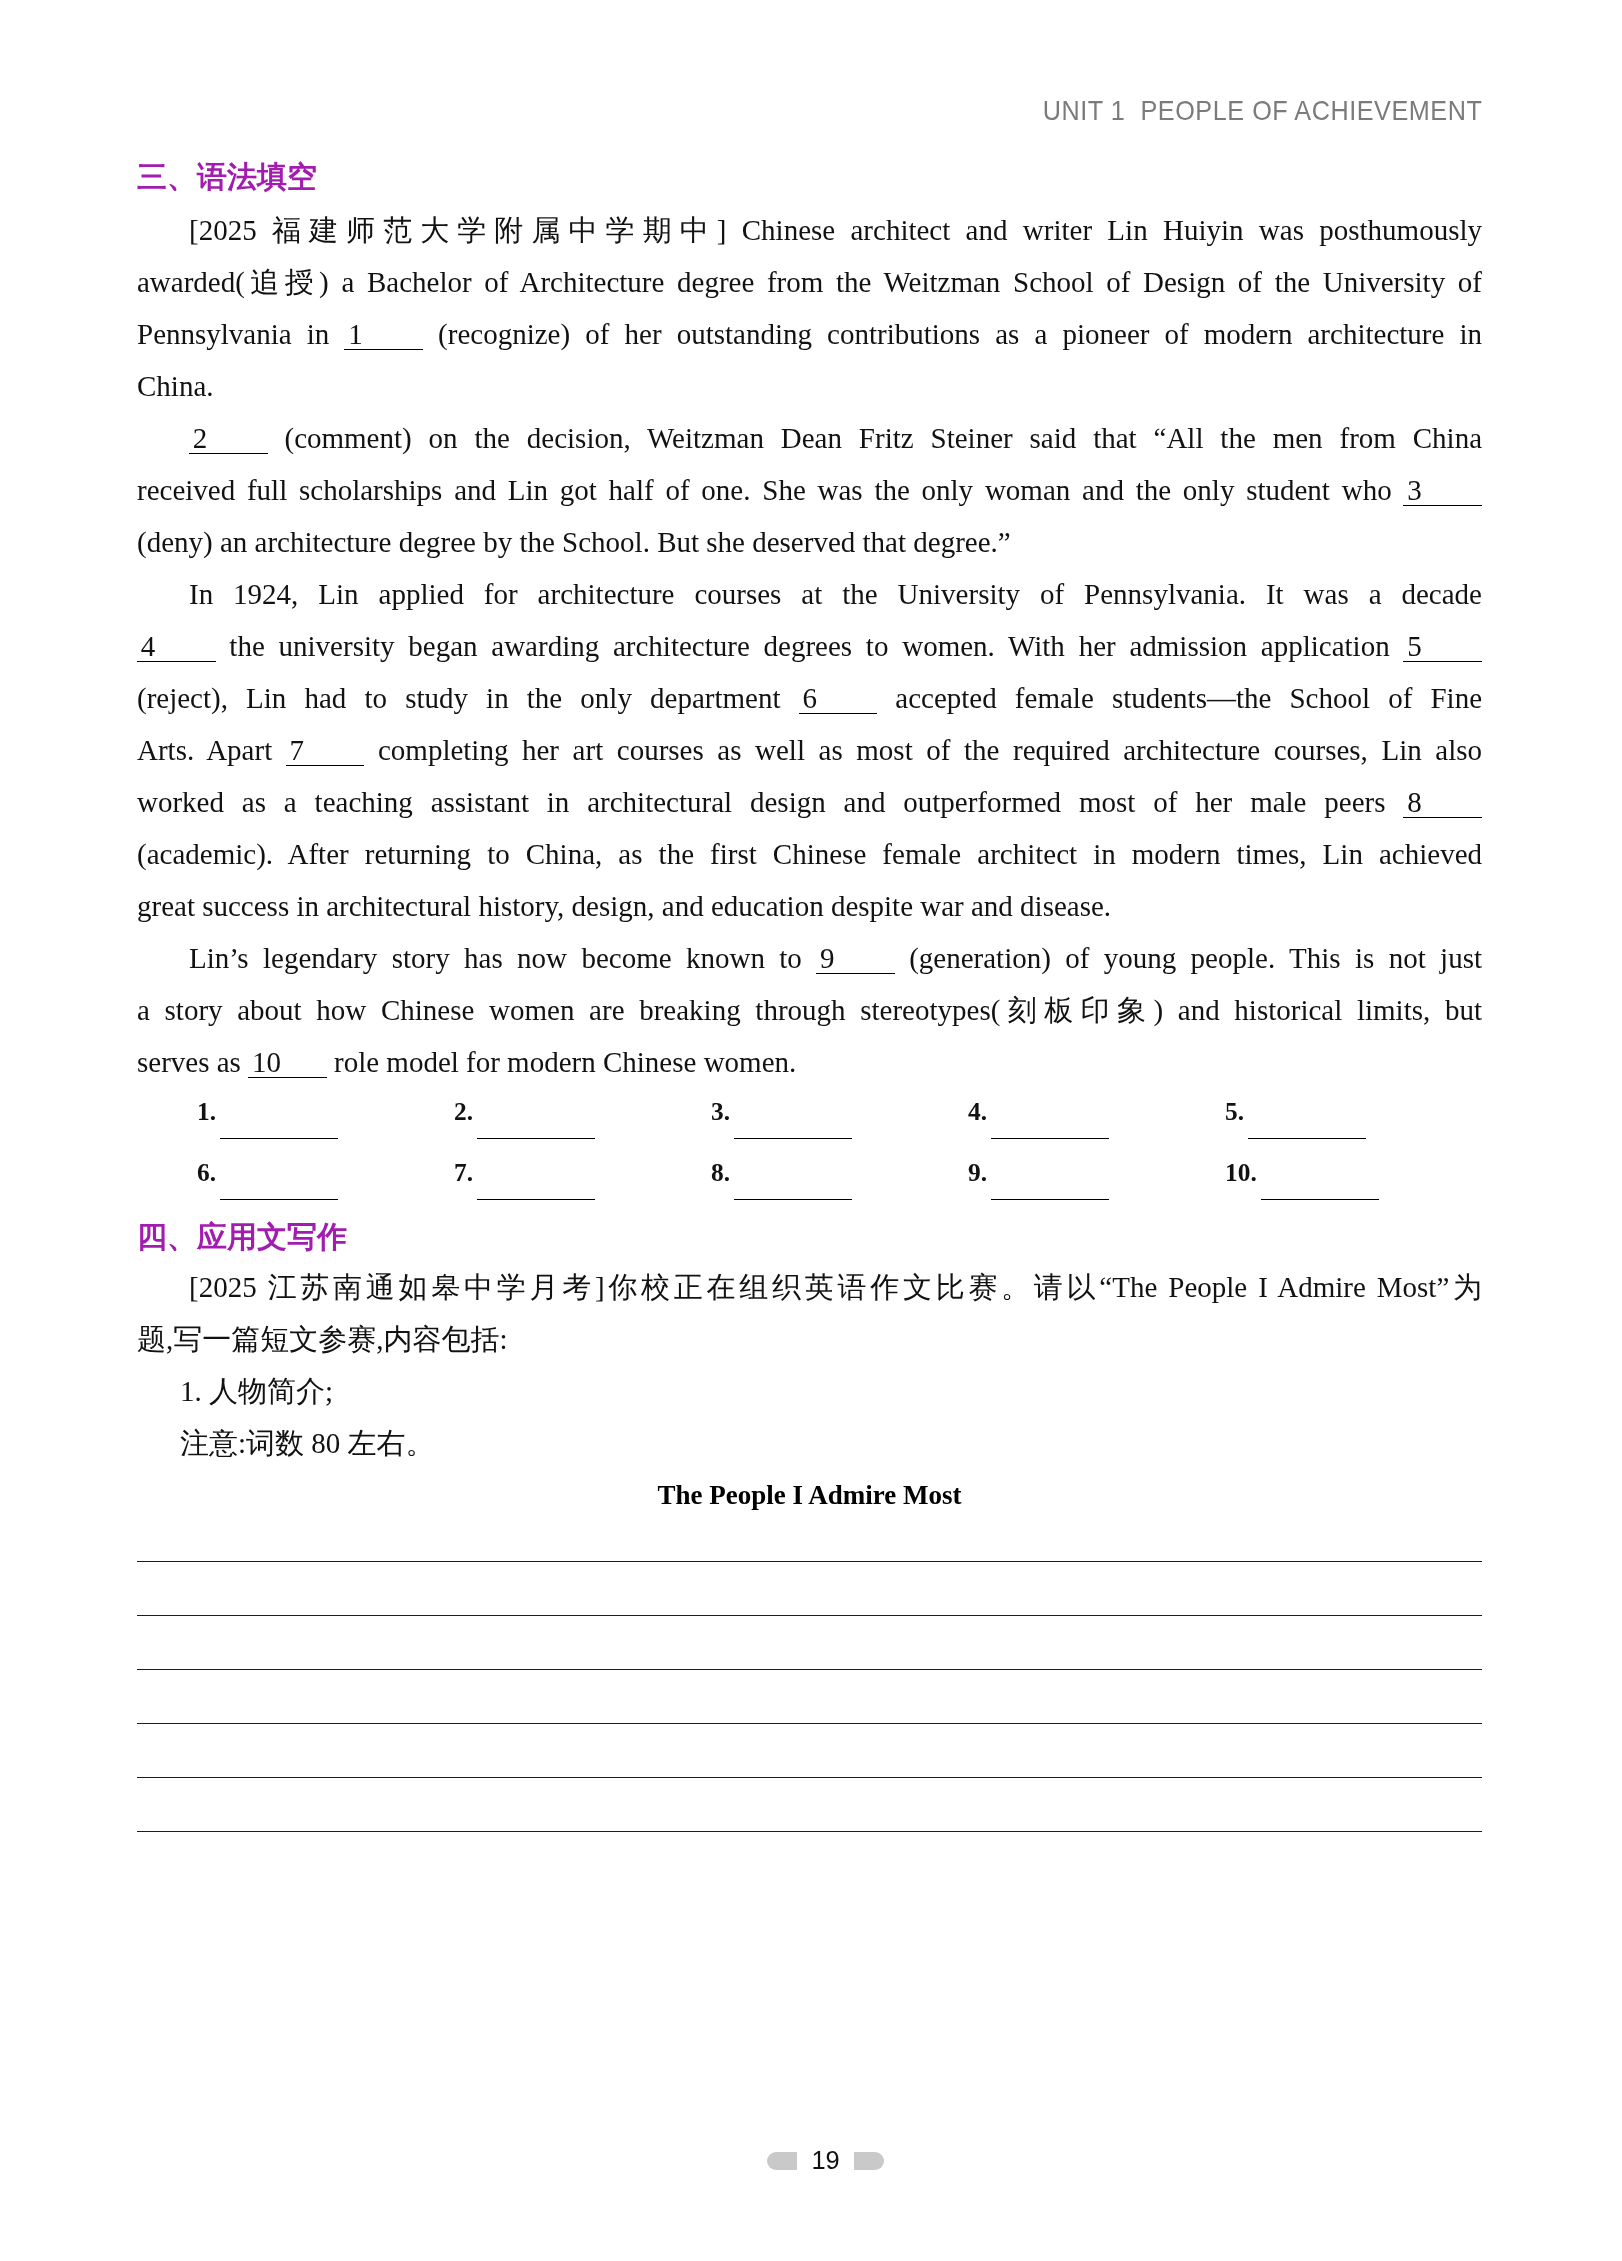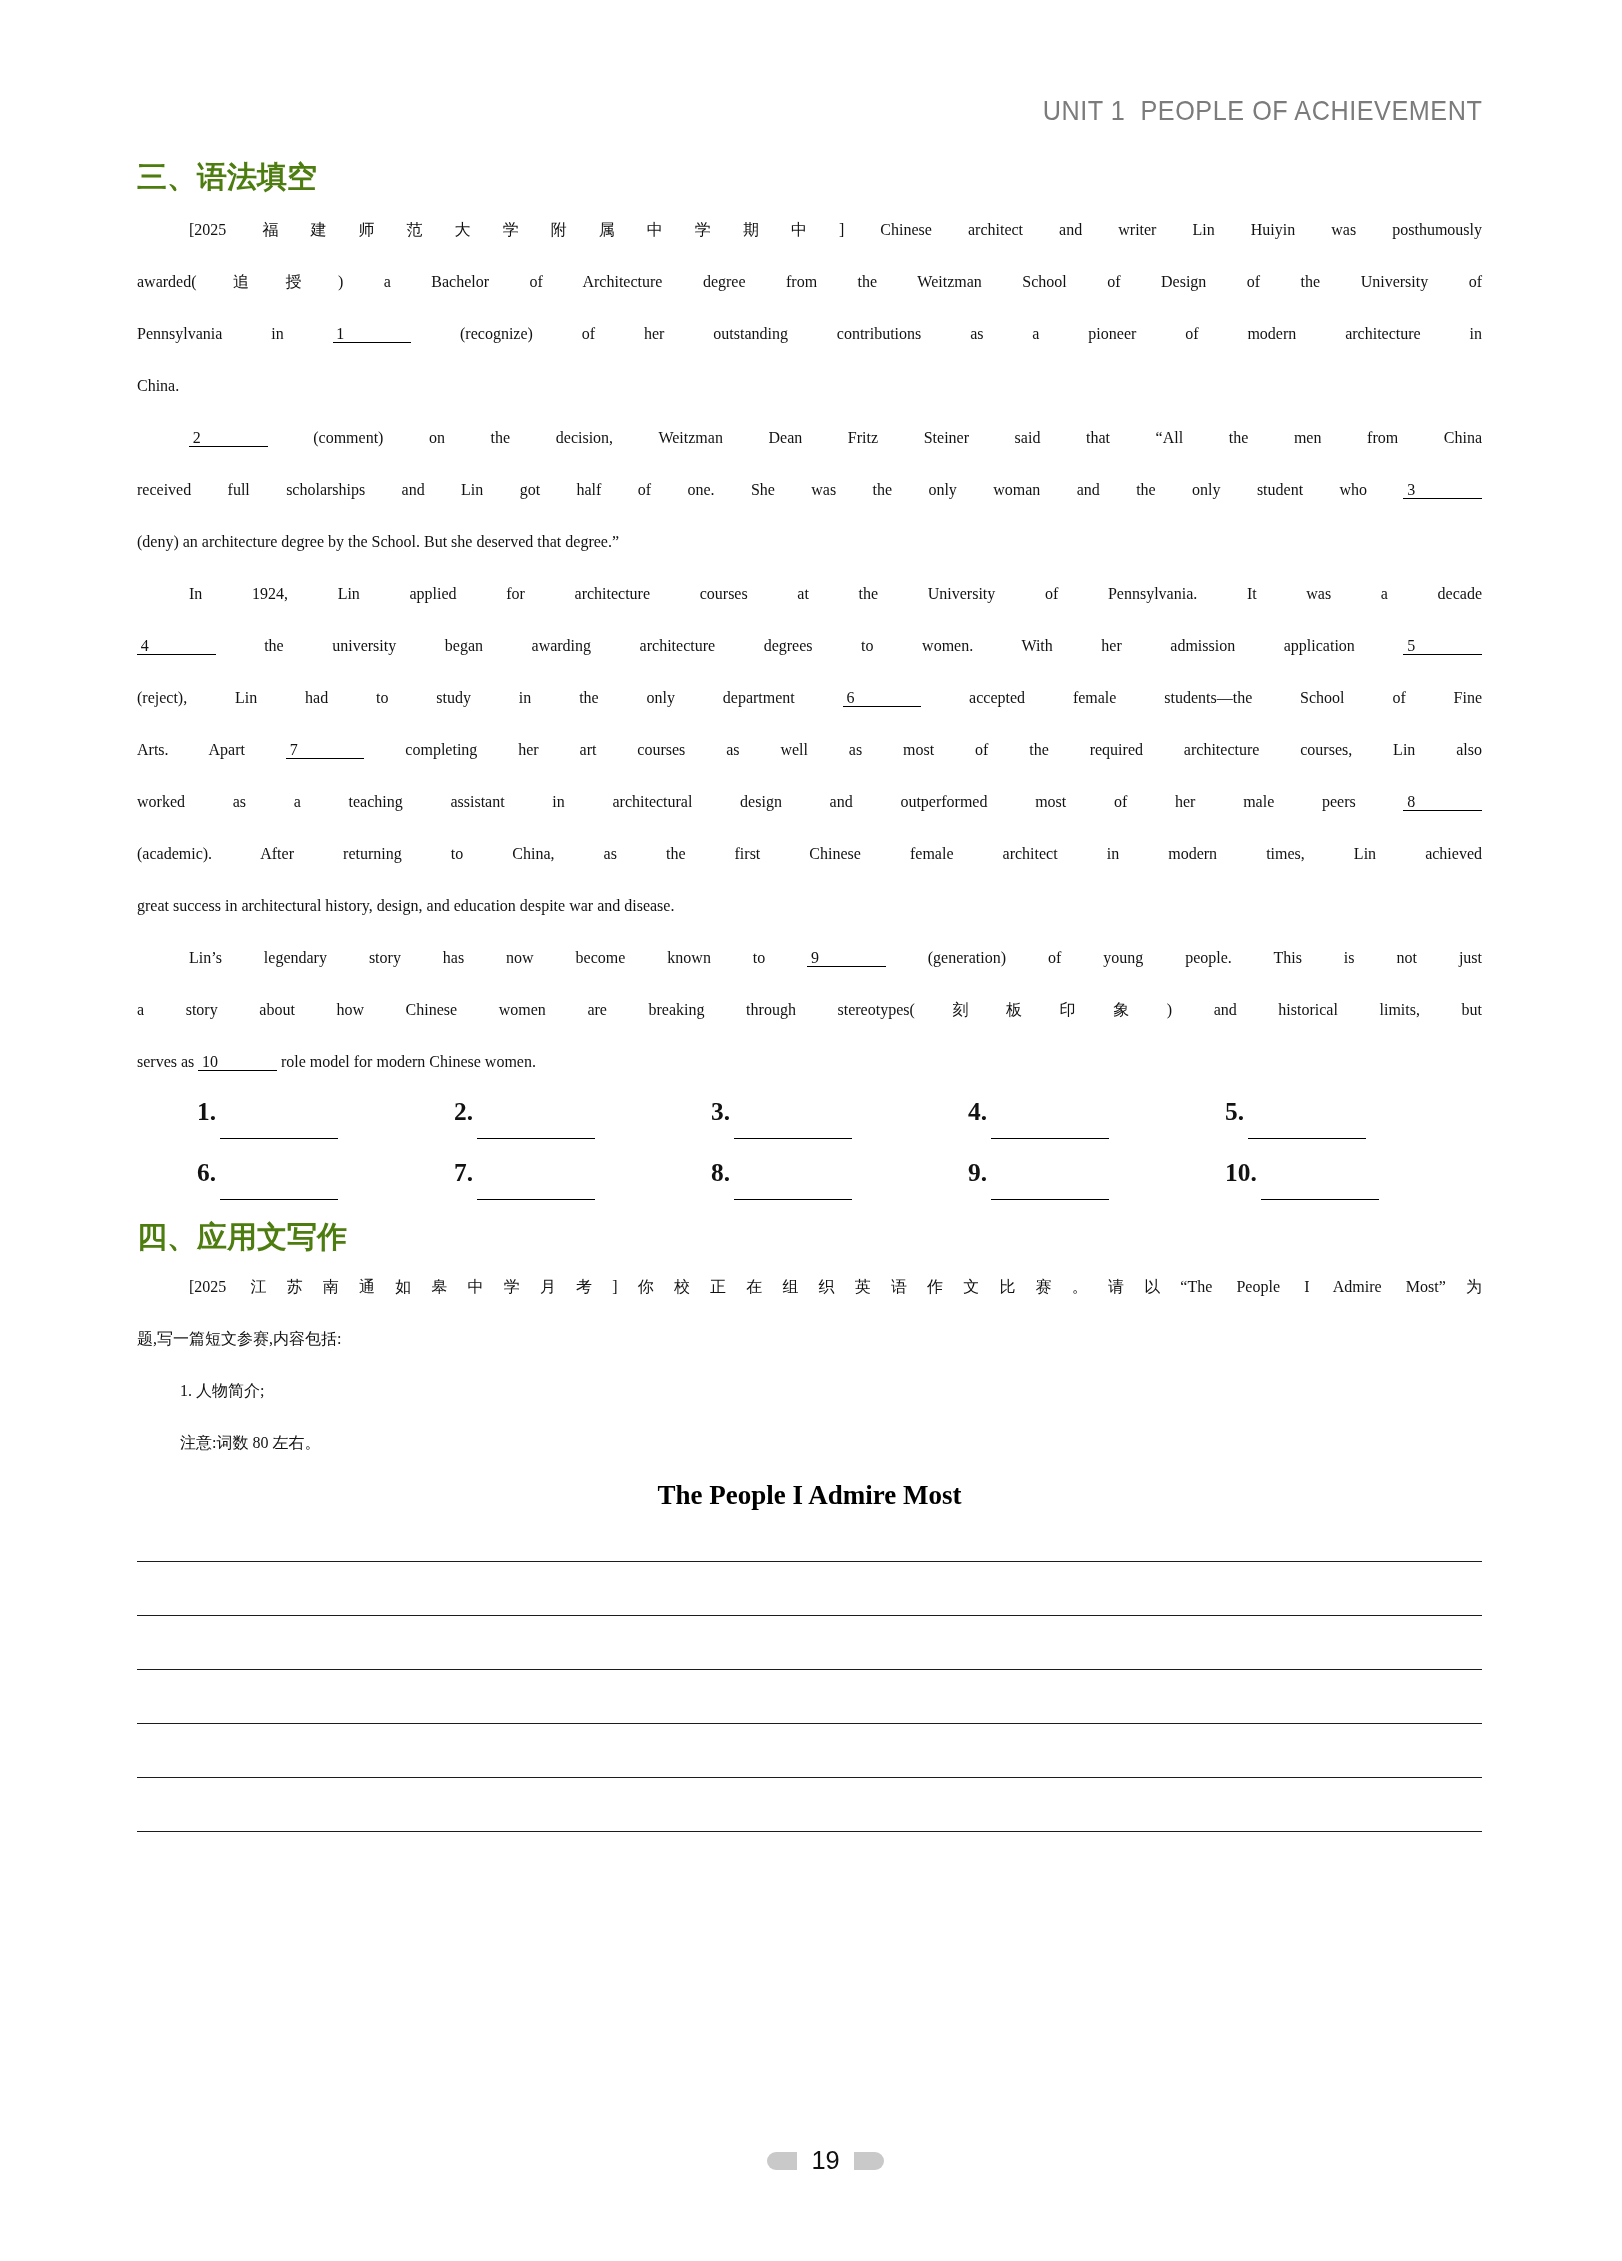--- a/index.html
+++ b/index.html
@@ -8,25 +8,25 @@
     font-family:"Liberation Serif", serif;color:#121212;overflow:hidden;
   }
   .unit-header{
     position:absolute;top:95px;right:141px;
     font-family:"Liberation Sans", sans-serif;font-size:28px;color:#7b7b7b;
     white-space:pre;transform:scaleX(.9);transform-origin:100% 50%;letter-spacing:0.6px;
   }
   .content{position:absolute;left:137px;top:153px;width:1345px;}
   .sec-heading{
     font-family:Liberation Sans, sans-serif;font-weight:bold;
-    font-size:30px;color:#4d7c0f;line-height:48px;
+    font-size:30px;color:#a21caf;line-height:48px;
   }
   #heading3{margin-bottom:2.5px;}
   .line{
-    font-size:16px;line-height:52px;text-align:justify;text-align-last:justify;
+    font-size:29px;line-height:52px;text-align:justify;text-align-last:justify;
   }
   .line.indent{text-indent:52px;}
   .line.last{text-align-last:left;font-family:Liberation Serif, serif;}
   .blank{
     display:inline-block;min-width:71px;padding:0 3.8px;border-bottom:1.3px solid #000;
     text-align:center;text-indent:0;line-height:1.05;
   }
   .answer-rows{margin-left:60px;}
   .arow{display:flex;height:61px;padding-top:9px;box-sizing:border-box;}
   .acell{flex:1;}

